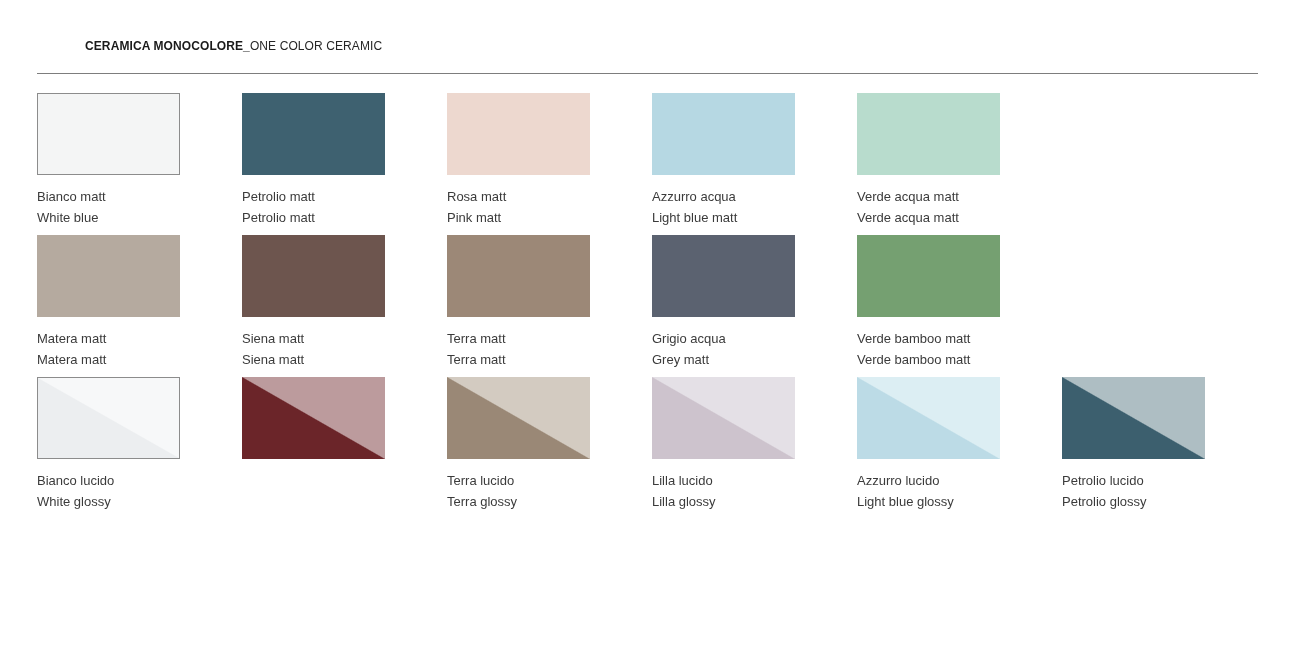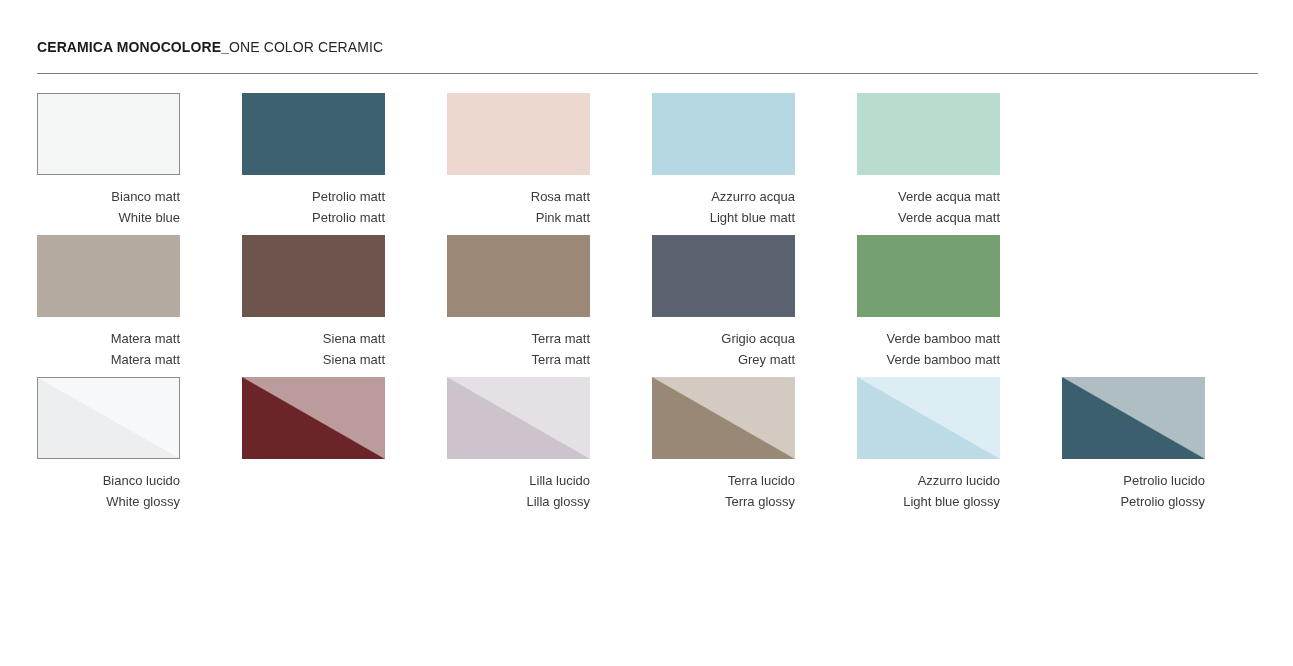--- a/index.html
+++ b/index.html
@@ -21,25 +21,26 @@
   }
 
   
   .header {
     position: absolute;
     left: 37px;
     top: 40px;
     width: 1221px;
   }
   .title {
-    font-size: 14px;
+    font-size: 12px;
     letter-spacing: 0.1px;
     color: #1a1a1a;
     white-space: nowrap;
     line-height: 1.1;
+    margin-left: 48px;
   }
   .title .it {
     font-weight: bold;
   }
   .title .en {
     font-weight: normal;
     color: #262626;
   }
   .rule {
     position: absolute;
@@ -53,21 +54,20 @@
   
   .grid {
     position: absolute;
     left: 37px;
     top: 93px;
     width: 1221px;
   }
   .grid-row {
     display: flex;
     height: 142px;
-    text-align: right;
   }
   .cell {
     width: 143px;
     margin-right: 62px;
     display: flex;
     flex-direction: column;
   }
   .cell:last-child {
     margin-right: 0;
   }
@@ -182,34 +182,34 @@
           <div class="swatch bordered" style="background: linear-gradient(to right top, rgb(236, 238, 240) 0%, rgb(236, 238, 240) 49.6%, rgb(247, 248, 249) 50.4%, rgb(247, 248, 249) 100%);"></div>
           <div class="labels">
             <div class="label-it">Bianco lucido</div>
             <div class="label-en">White glossy</div>
           </div>
         </div>
         <div class="cell">
           <div class="swatch" style="background: linear-gradient(to right top, rgb(107, 37, 41) 0%, rgb(107, 37, 41) 49.6%, rgb(188, 155, 157) 50.4%, rgb(188, 155, 157) 100%);"></div>
         </div>
         <div class="cell">
+          <div class="swatch" style="background: linear-gradient(to right top, rgb(154, 136, 118) 0%, rgb(154, 136, 118) 49.6%, rgb(211, 203, 193) 50.4%, rgb(211, 203, 193) 100%);"></div>
+          <div class="labels">
+            <div class="label-it">Terra lucido</div>
+            <div class="label-en">Terra glossy</div>
+          </div>
+        </div>
+        <div class="cell">
           <div class="swatch" style="background: linear-gradient(to right top, rgb(205, 195, 205) 0%, rgb(205, 195, 205) 49.6%, rgb(228, 224, 230) 50.4%, rgb(228, 224, 230) 100%);"></div>
           <div class="labels">
             <div class="label-it">Lilla lucido</div>
             <div class="label-en">Lilla glossy</div>
           </div>
         </div>
         <div class="cell">
-          <div class="swatch" style="background: linear-gradient(to right top, rgb(154, 136, 118) 0%, rgb(154, 136, 118) 49.6%, rgb(211, 203, 193) 50.4%, rgb(211, 203, 193) 100%);"></div>
-          <div class="labels">
-            <div class="label-it">Terra lucido</div>
-            <div class="label-en">Terra glossy</div>
-          </div>
-        </div>
-        <div class="cell">
           <div class="swatch" style="background: linear-gradient(to right top, rgb(188, 219, 230) 0%, rgb(188, 219, 230) 49.6%, rgb(220, 238, 243) 50.4%, rgb(220, 238, 243) 100%);"></div>
           <div class="labels">
             <div class="label-it">Azzurro lucido</div>
             <div class="label-en">Light blue glossy</div>
           </div>
         </div>
         <div class="cell">
           <div class="swatch" style="background: linear-gradient(to right top, rgb(60, 95, 110) 0%, rgb(60, 95, 110) 49.6%, rgb(174, 190, 195) 50.4%, rgb(174, 190, 195) 100%);"></div>
           <div class="labels">
             <div class="label-it">Petrolio lucido</div>

